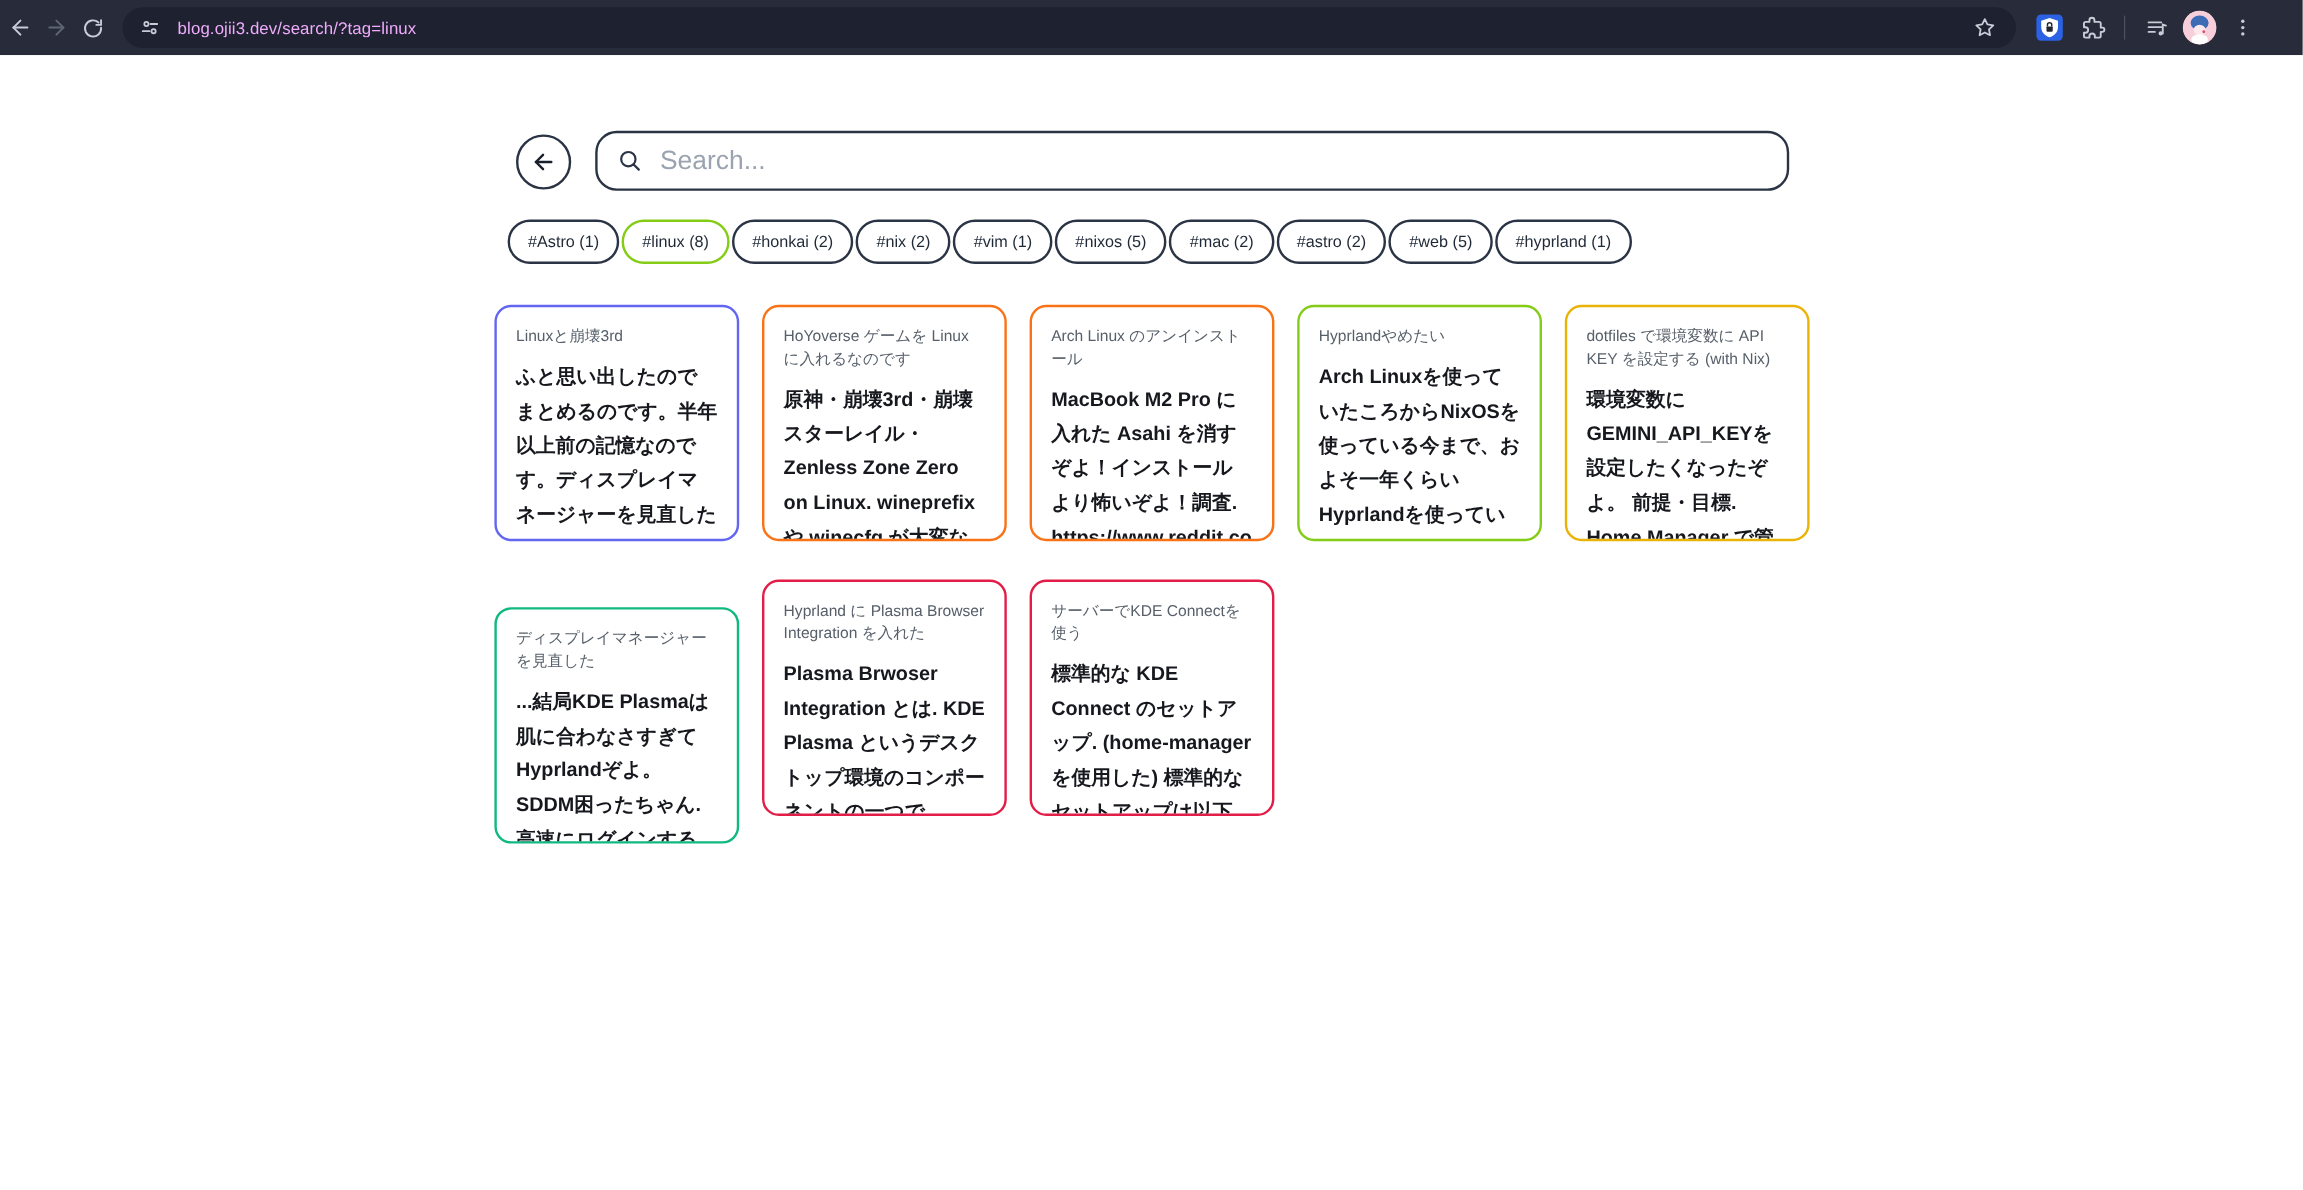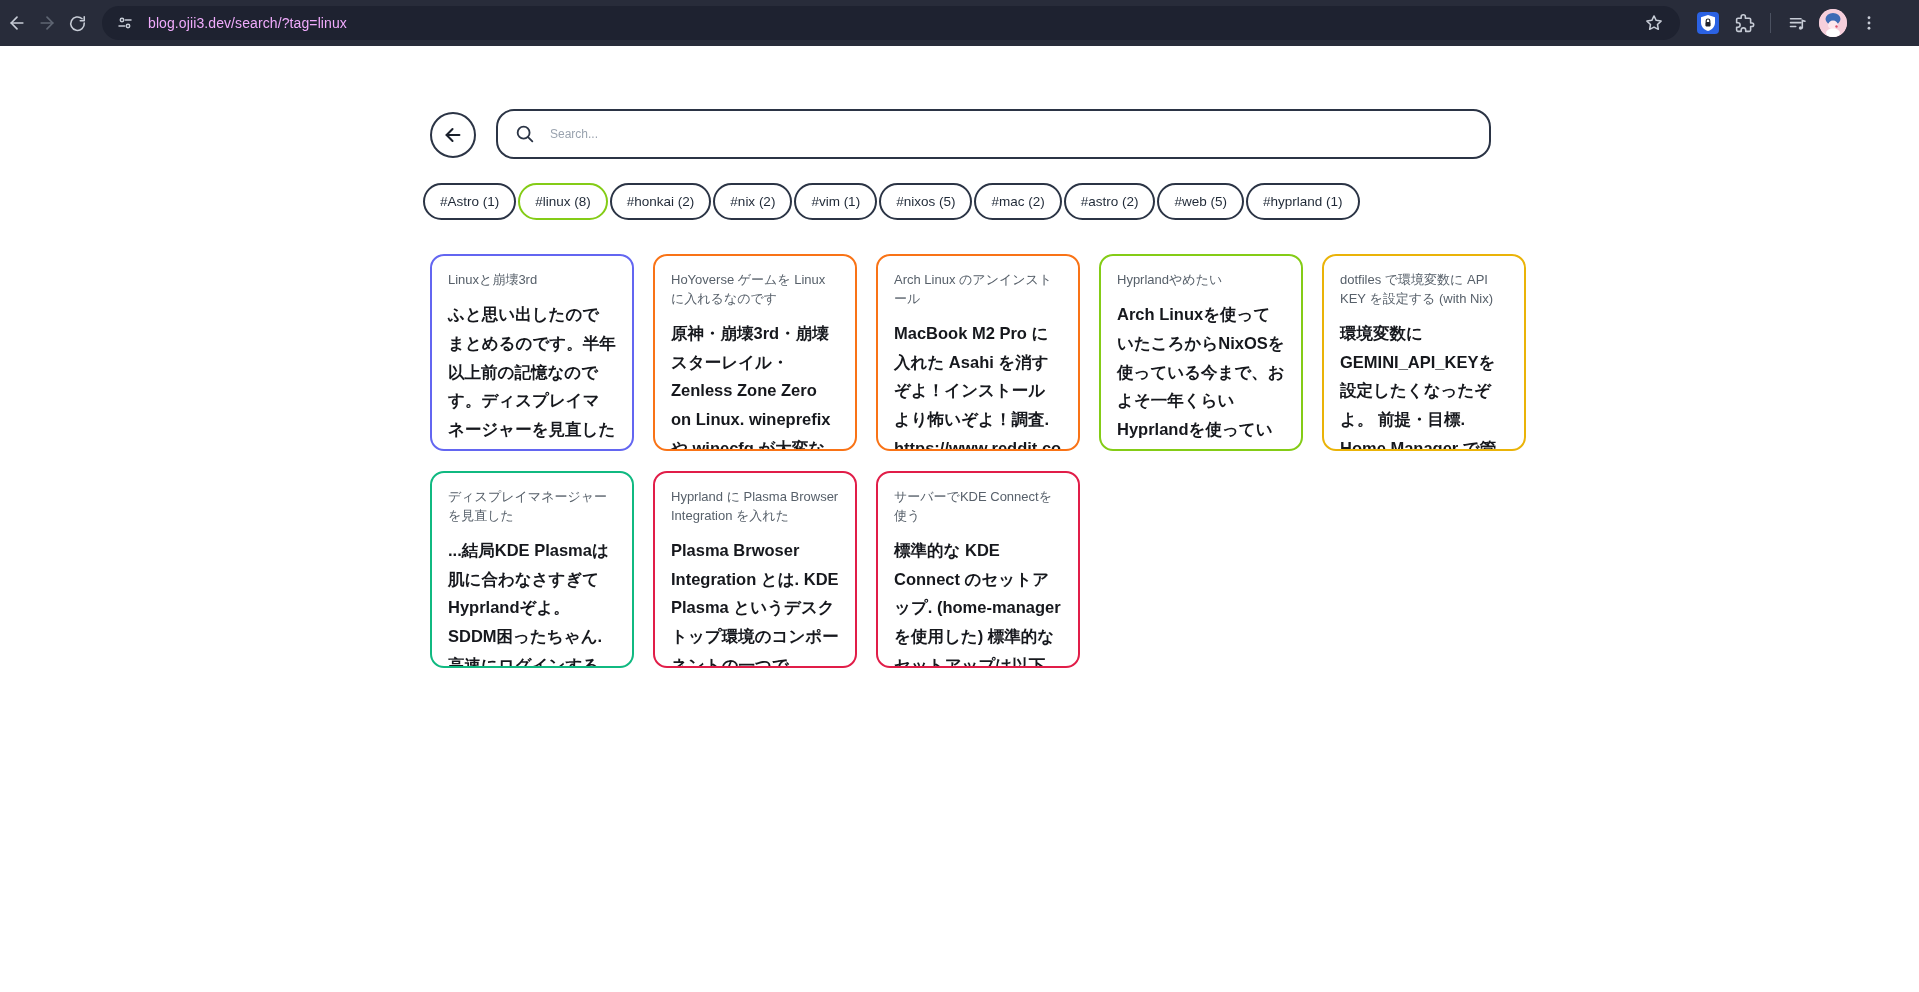--- a/index.html
+++ b/index.html
@@ -42,33 +42,33 @@
   .back-circle {
     position:absolute; left:430px; top:66px; width:46px; height:46px; border-radius:50%;
     border:2px solid #2b3445; background:#fff; display:flex; align-items:center; justify-content:center; cursor:pointer;
   }
   .search-box {
     position:absolute; left:496px; top:63px; width:995px; height:50px;
     border:2px solid #2b3445; border-radius:18px; background:#fff;
     display:flex; align-items:center; padding:0 16px;
   }
   .search-box input {
-    border:none; outline:none; flex:1; font-size:12px; color:#1f2937; margin-left:12px;
+    border:none; outline:none; flex:1; font-size:22px; color:#1f2937; margin-left:12px;
     font-family:inherit; background:transparent;
   }
   .search-box input::placeholder { color:#9aa3af; }
   .tags { position:absolute; left:423px; top:137px; display:flex; gap:2px; }
   .tag {
     height:37px; border:2px solid #2b3445; border-radius:19px; padding:0 15px;
     display:flex; align-items:center; font-size:13.5px; color:#1f2937; background:#fff;
     white-space:nowrap; cursor:pointer;
   }
   .cards {
-    position:absolute; left:430px; top:208px;
-    display:grid; grid-template-columns:repeat(5,204px); gap:20px 19px;
+    position:absolute; left:412px; top:208px;
+    display:grid; grid-template-columns:repeat(5,204px); gap:32px 19px;
   }
   .card {
     width:204px; height:197px; border:2px solid #999; border-radius:14px;
     padding:15px 16px 12px 16px; overflow:hidden; background:#fff; cursor:pointer;
   }
   .card-title { font-size:13px; color:#57606a; line-height:1.45; margin:0 0 10px 0; }
   .card-excerpt { font-size:16.5px; font-weight:700; color:#16181d; line-height:1.75; margin:0; word-break:break-word; }
   svg { display:block; }
 </style>
 </head>
@@ -220,21 +220,21 @@
       <p class="card-excerpt">MacBook M2 Pro に入れた Asahi を消すぞよ！インストールより怖いぞよ！調査. https://www.reddit.com</p>
     </div>
     <div class="card" style="border-color: rgb(132, 204, 22);">
       <p class="card-title">Hyprlandやめたい</p>
       <p class="card-excerpt">Arch Linuxを使っていたころからNixOSを使っている今まで、およそ一年くらいHyprlandを使っています。それ以前</p>
     </div>
     <div class="card" style="border-color: rgb(234, 179, 8);">
       <p class="card-title">dotfiles で環境変数に API KEY を設定する (with Nix)</p>
       <p class="card-excerpt">環境変数に GEMINI_API_KEYを設定したくなったぞよ。 前提・目標. Home Manager で管理. 環境(ホスト)</p>
     </div>
-    <div class="card" style="border-color: rgb(16, 185, 129);">
+    <div class="card" style="border-color: rgb(16, 185, 129); margin-top: 23px;">
       <p class="card-title">ディスプレイマネージャーを見直した</p>
       <p class="card-excerpt">...結局KDE Plasmaは肌に合わなさすぎてHyprlandぞよ。 SDDM困ったちゃん. 高速にログインするとセッションが正常</p>
     </div>
     <div class="card" style="border-color: rgb(225, 29, 72);">
       <p class="card-title">Hyprland に Plasma Browser Integration を入れた</p>
       <p class="card-excerpt">Plasma Brwoser Integration とは. KDE Plasma というデスクトップ環境のコンポーネントの一つでChrome拡張とセッ</p>
     </div>
     <div class="card" style="border-color: rgb(225, 29, 72);">
       <p class="card-title">サーバーでKDE Connectを使う</p>
       <p class="card-excerpt">標準的な KDE Connect のセットアップ. (home-manager を使用した) 標準的なセットアップは以下のとおりです。 services.kdeconnect</p>

